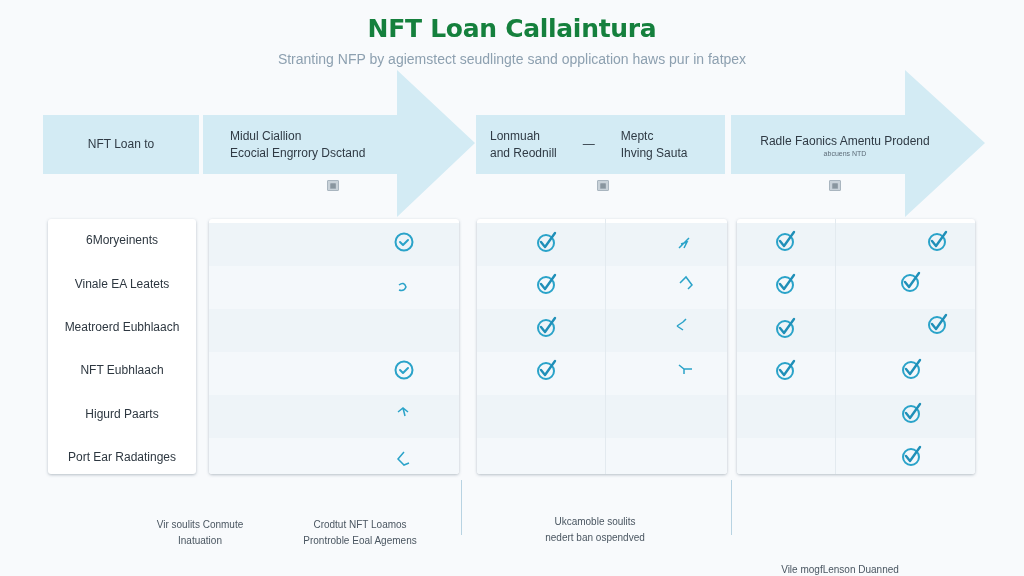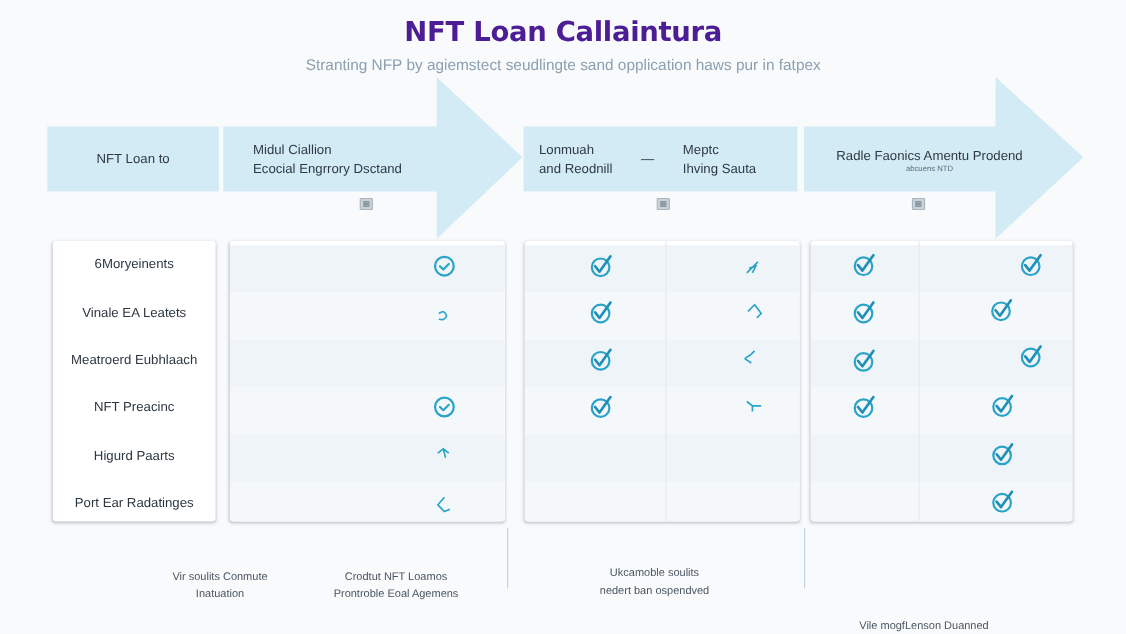--- a/index.html
+++ b/index.html
@@ -6,21 +6,21 @@
     html, body {
       width: 1024px; height: 576px; overflow: hidden;
       background: #f8fafc;
       font-family: "Liberation Sans", sans-serif;
       color: #2b3440;
     }
     .stage { position: relative; width: 1024px; height: 576px; }
 
     .title {
       position: absolute; left: 0; top: 14px; width: 1024px;
-      text-align: center; font-size: 25px; font-weight: bold; color: #4c1d95;
+      text-align: center; font-size: 25px; font-weight: bold; color: #15803d;
       font-family: "DejaVu Sans", sans-serif; letter-spacing: -0.3px;
     }
     .subtitle {
       position: absolute; left: 0; top: 51px; width: 1024px;
       text-align: center; font-size: 14px; color: #8da0b0;
     }
 
     
     .arrow-svg { position: absolute; left: 0; top: 0; }
     .hdr {
@@ -99,21 +99,21 @@
   </div>
   <div class="mini-icon" style="left:829px; top:180px;">▦</div>
 
   <div class="vline" style="left:461px; top:480px; height:55px;"></div>
   <div class="vline" style="left:731px; top:480px; height:55px;"></div>
 
   <div class="card" style="left:48px; top:219px; width:148px; height:255px;">
     <div class="label" style="top:14px;">6Moryeinents</div>
     <div class="label" style="top:58px;">Vinale EA Leatets</div>
     <div class="label" style="top:101px;">Meatroerd Eubhlaach</div>
-    <div class="label" style="top:144px;">NFT Preacinc</div>
+    <div class="label" style="top:144px;">NFT Eubhlaach</div>
     <div class="label" style="top:188px;">Higurd Paarts</div>
     <div class="label" style="top:231px;">Port Ear Radatinges</div>
   </div>
 
   <div class="card" style="left:209px; top:219px; width:250px; height:255px;">
     <div class="row alt" style="top:4px;"></div>
     <div class="row alt2" style="top:47px;"></div>
     <div class="row alt" style="top:90px;"></div>
     <div class="row alt2" style="top:133px;"></div>
     <div class="row alt" style="top:176px;"></div>

